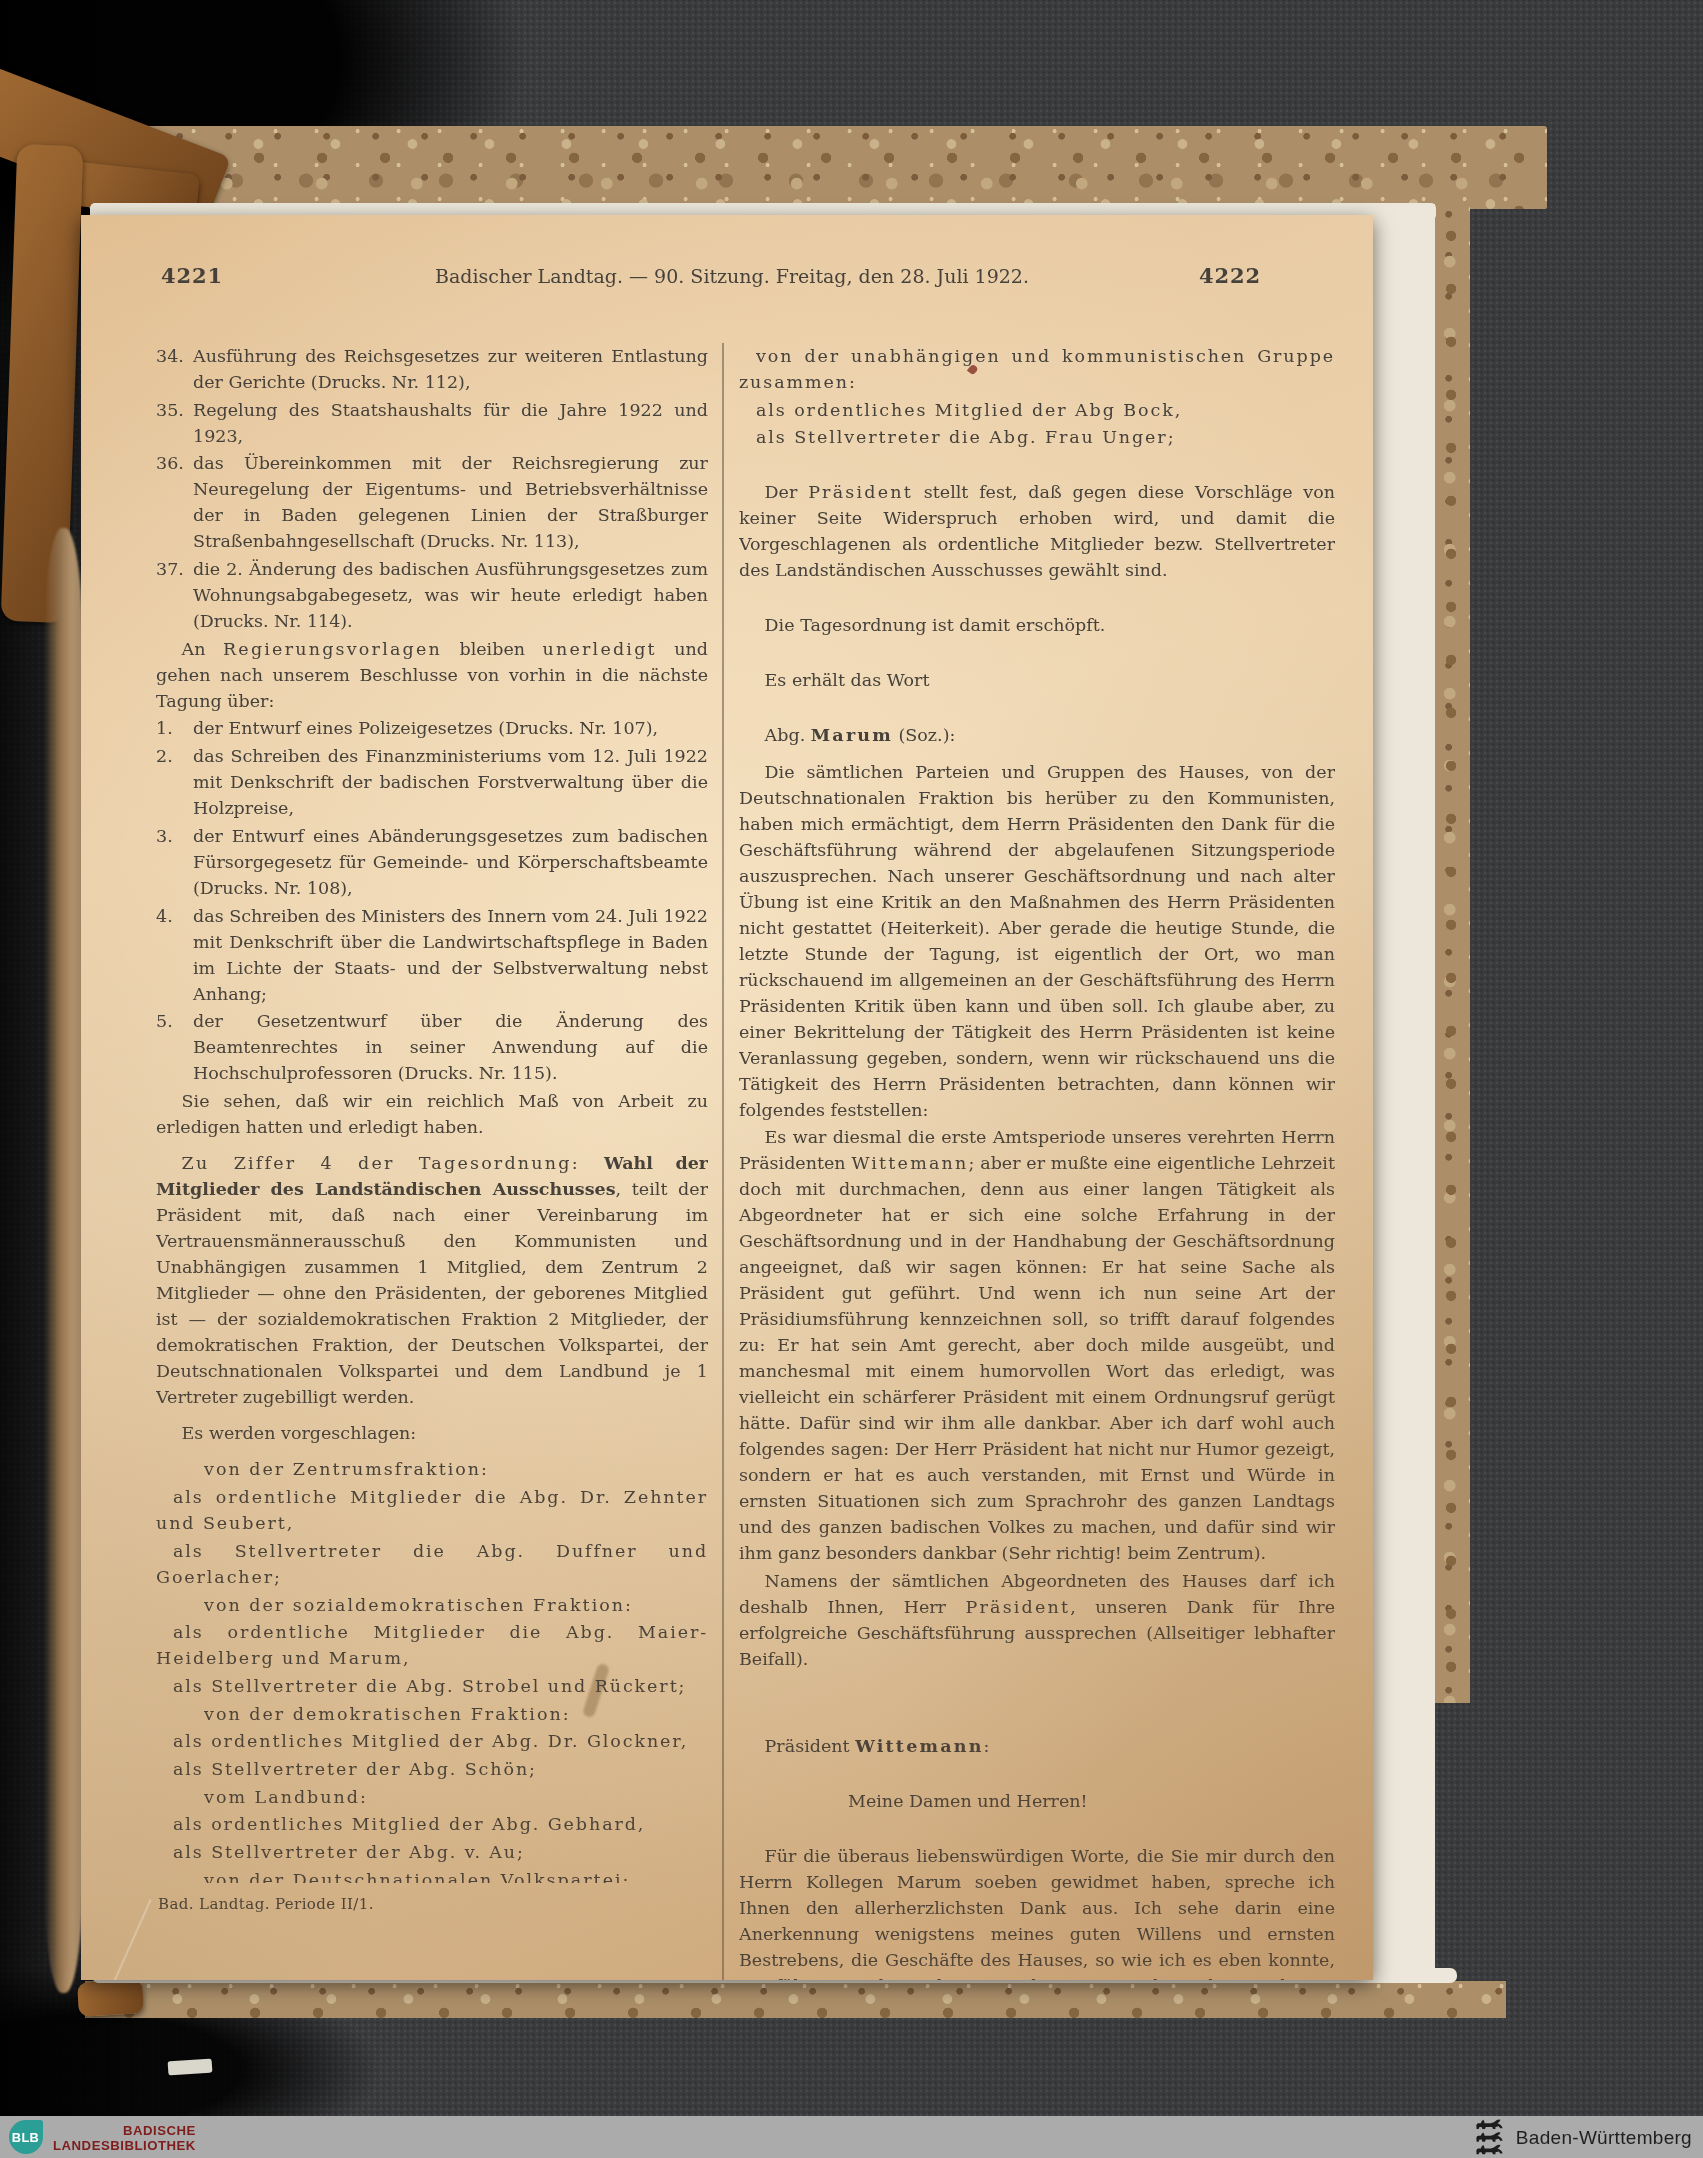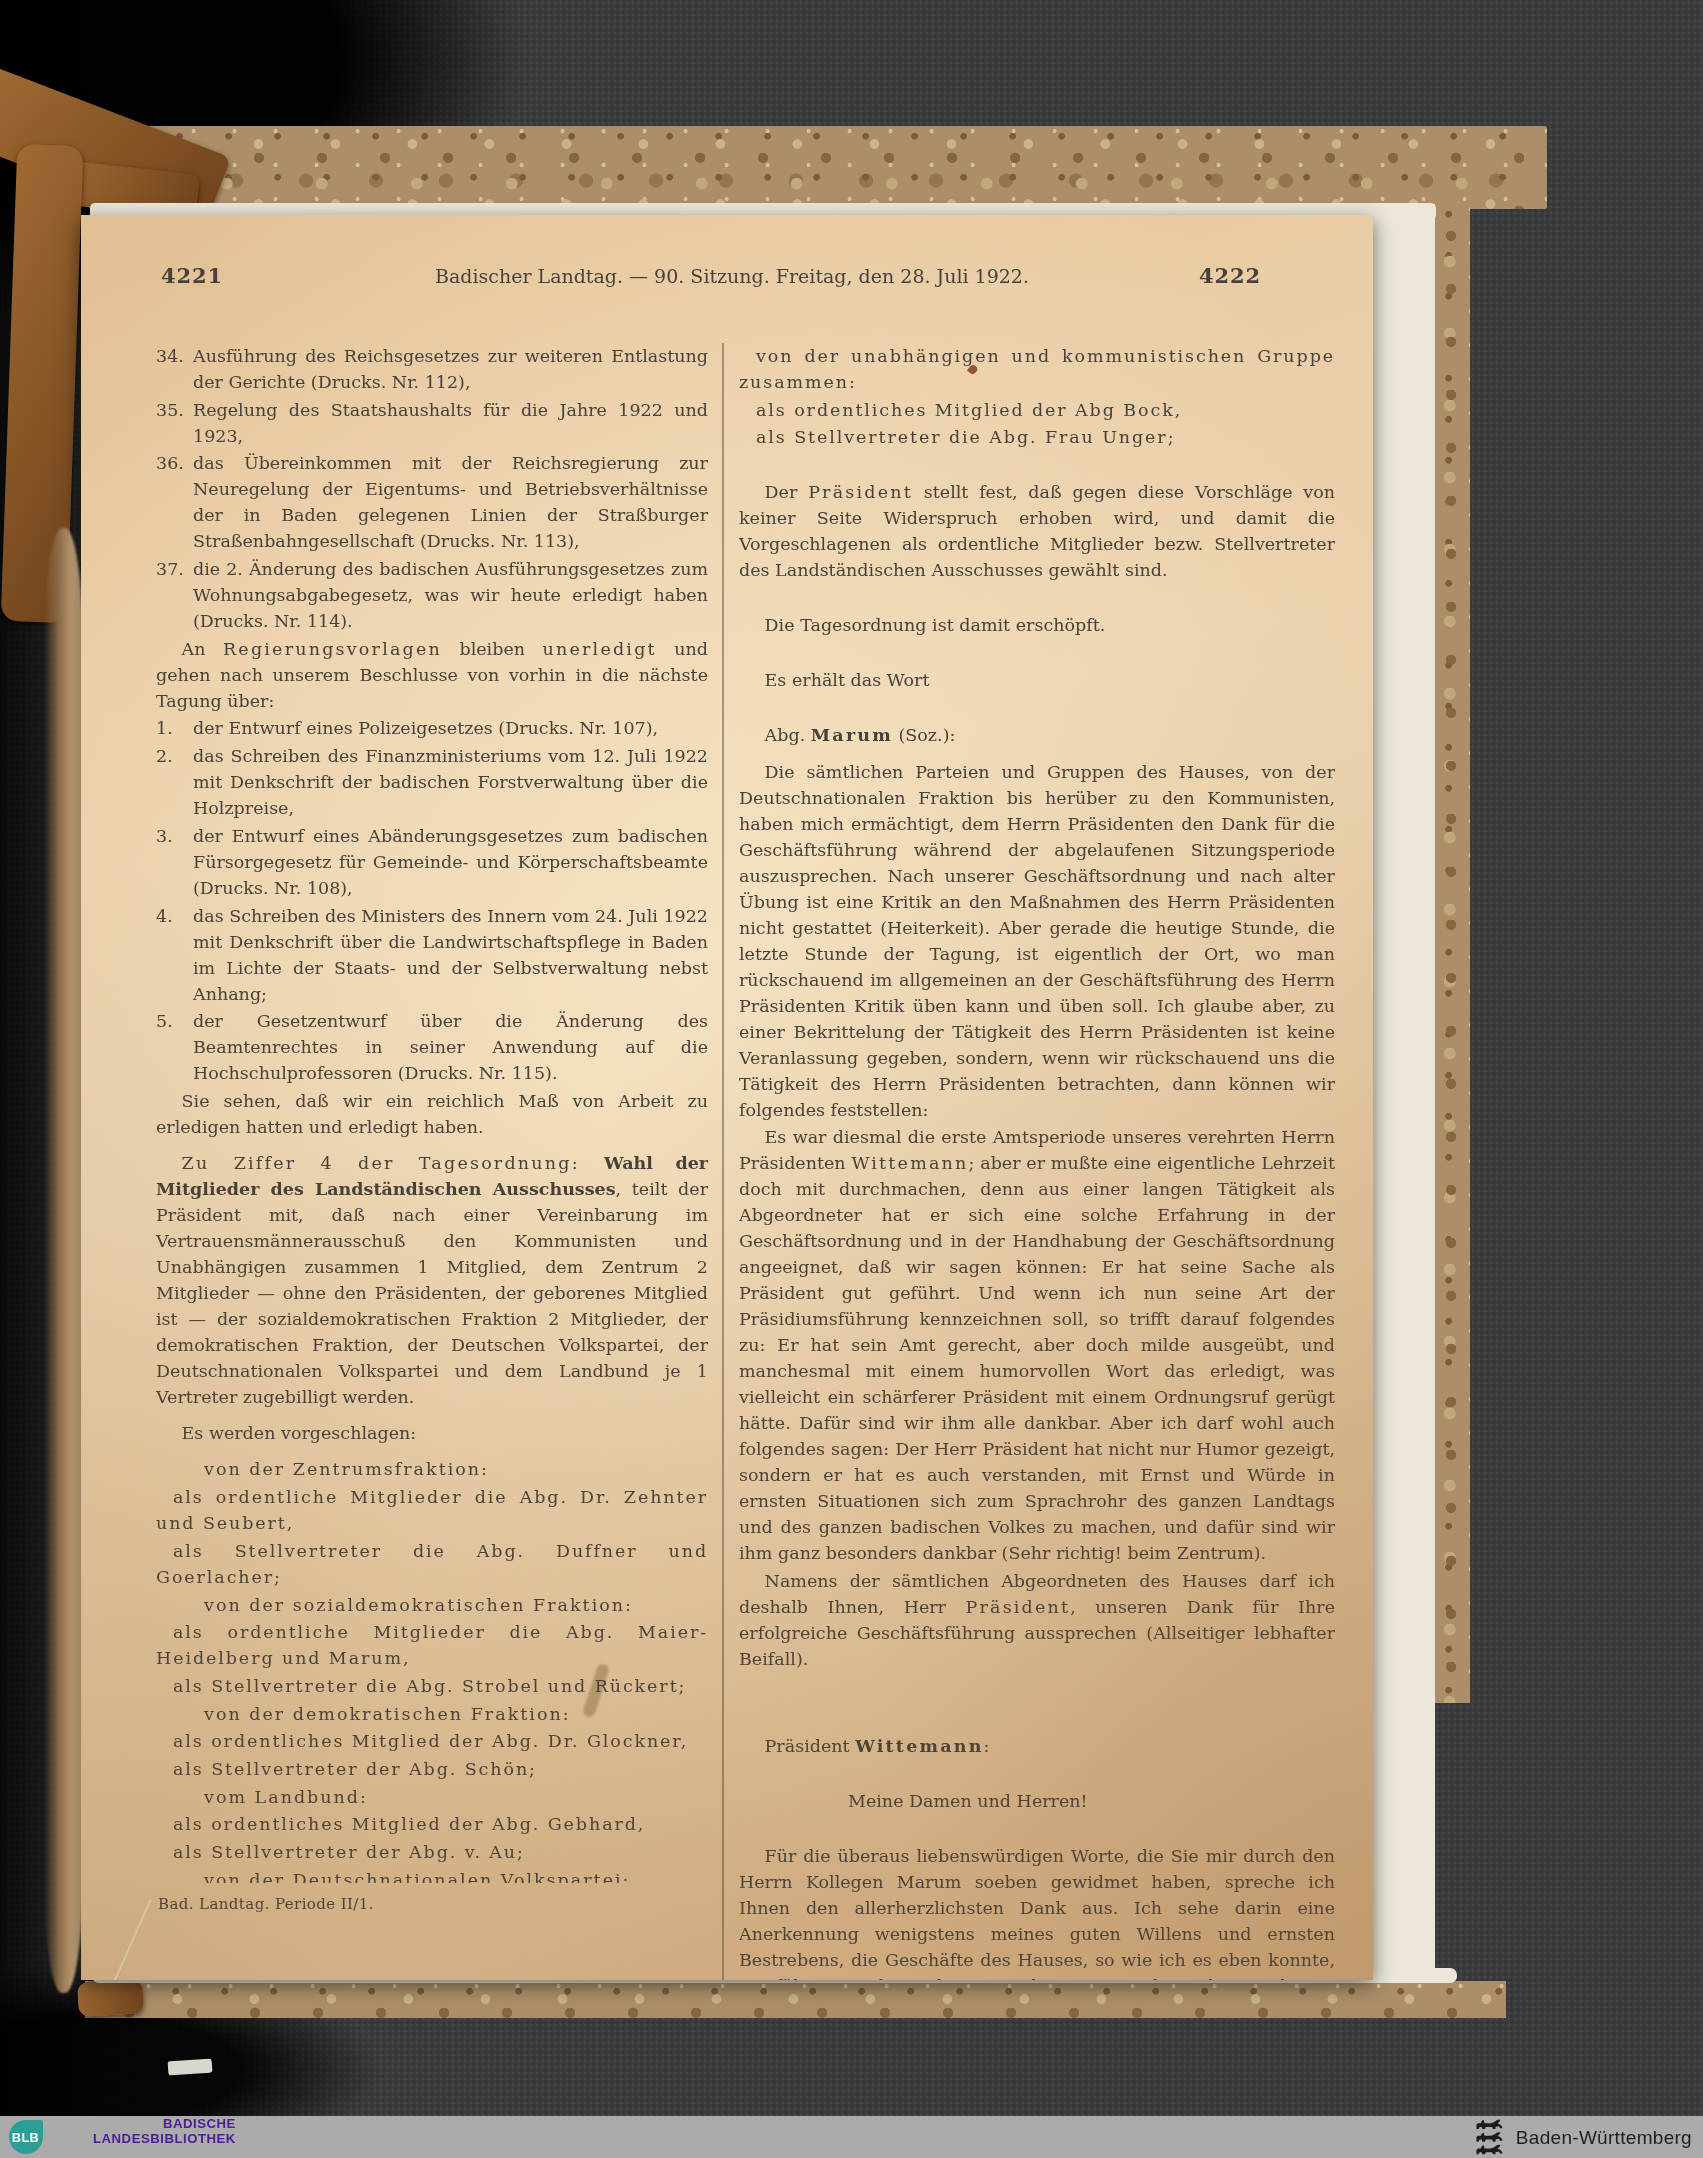--- a/index.html
+++ b/index.html
@@ -94,21 +94,21 @@
   .ls{letter-spacing:1.9px;}
   .sperr{letter-spacing:2.2px;}
   .bold{font-weight:bold;}
   .g1{margin-top:10.2px;} .g2{margin-top:29px;} .g3{margin-top:61px;}
   
   .footer-bar{position:absolute;left:0;top:2116px;width:1704px;height:43px;background:#ababab;
     font-family:"Liberation Sans","DejaVu Sans",sans-serif;display:flex;align-items:center;text-align:right;}
   .blb-logo{position:absolute;left:8.5px;top:4.3px;width:34px;height:34px;background:#2b9e96;
     border-radius:50% 8% 50% 50%;display:flex;align-items:center;justify-content:center;
     color:#fff;font-weight:bold;font-size:12.8px;letter-spacing:0.4px;}
-  .lib-name{position:absolute;left:53px;top:0;color:#4c1d95;font-weight:bold;font-size:13.2px;line-height:15.3px;letter-spacing:0.5px;margin-left:40px;}
+  .lib-name{position:absolute;left:53px;top:7px;color:#7f1d1d;font-weight:bold;font-size:13.2px;line-height:15.3px;letter-spacing:0.5px;}
   .bw-group{position:absolute;right:12px;top:0;height:43px;display:flex;align-items:center;gap:10.2px;}
   .bw-lions{display:block;}
   .bw-name{color:#1f1f1f;font-size:19px;letter-spacing:0.3px;}
 </style>
 </head>
 <body>
 
 <div class="backdrop"></div>
 <div class="shade-tl"></div>
 <div class="shade-left"></div>

